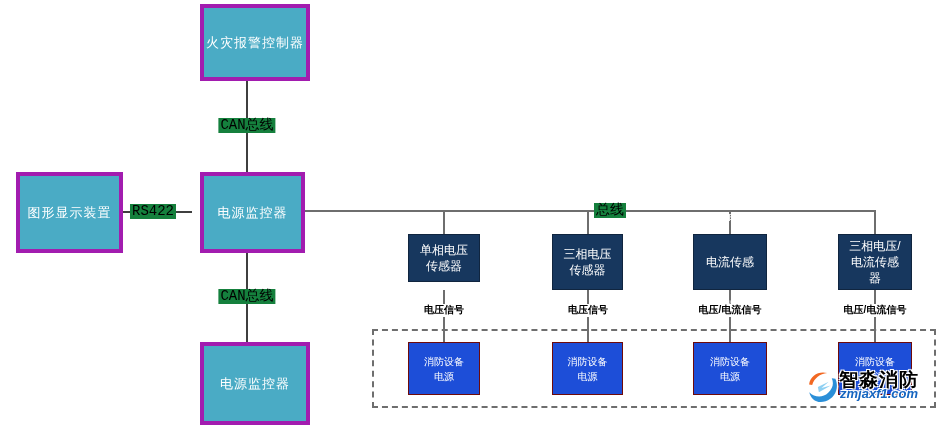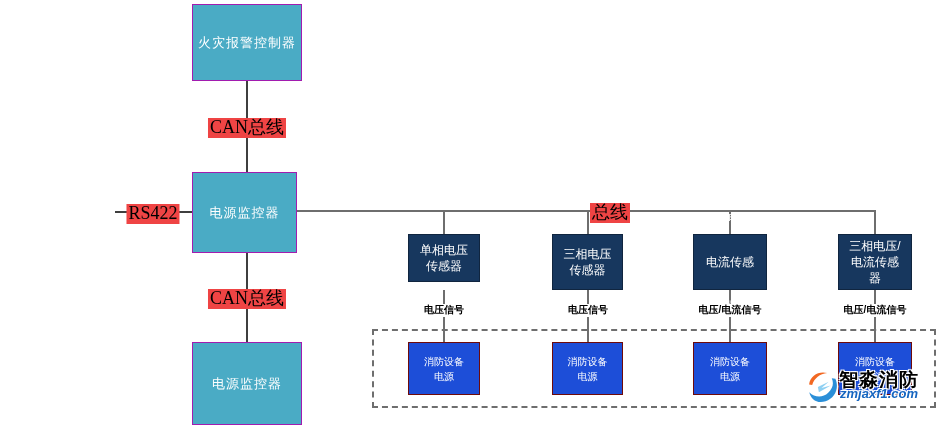--- a/index.html
+++ b/index.html
@@ -5,28 +5,28 @@
   html,body { margin:0; padding:0; background:#fff; }
   .canvas {
     position:relative; width:942px; height:428px; background:#ffffff;
     font-family:"Liberation Sans", sans-serif; overflow:hidden;
   }
   .node {
     position:absolute; display:flex; flex-direction:column; align-items:center;
     justify-content:center; text-align:center; color:#ffffff; box-sizing:border-box;
     z-index:2;
   }
-  .teal { background:#4AABC5; border:1px solid #a21caf; font-size:13px; letter-spacing:1px; }
+  .teal { background:#4AABC5; border:4px solid #a21caf; font-size:13px; letter-spacing:1px;margin-left:8px; }
   .navy { background:#17375E; border:1px solid #10253F; font-size:12px; line-height:1.35; }
   .red  { background:#1d4ed8; border:1px solid #6E0A0A; font-size:10px; line-height:1.5; z-index:3; }
   .hline, .vline { position:absolute; background:#6E6E6E; z-index:1; }
   .thin  { background:#3F3F3F; }
   .lbl {
-    position:absolute; background:#ef4444; color:#000;
-    font-family:Liberation Serif, serif; font-size:18px; text-align:center;
+    position:absolute; background:#15803d; color:#000;
+    font-family:Liberation Mono, monospace; font-size:14px; text-align:center;
     line-height:1.1; padding:0 2px; z-index:5; white-space:nowrap;
     transform:translateX(-50%);
   }
   .sig {
     position:absolute; background:#ffffff; color:#000; font-size:10px; font-weight:bold;
     text-align:center; z-index:5; line-height:1.25; white-space:nowrap;
     transform:translateX(-50%);
   }
   .dashed { position:absolute; border:2px dashed #6E6E6E; z-index:1; box-sizing:border-box; }
   .wm-logo { position:absolute; left:806px; top:370px; width:33px; height:33px; z-index:10; }
@@ -58,20 +58,23 @@
   <div class="vline" style="left:874px;top:211px;width:2px;height:23px;"></div>
   <div class="vline" style="left:443px;top:290px;width:2px;height:52px;"></div>
   <div class="vline" style="left:587px;top:290px;width:2px;height:52px;"></div>
   <div class="vline" style="left:729px;top:290px;width:2px;height:52px;"></div>
   <div class="vline" style="left:874px;top:290px;width:2px;height:52px;"></div>
 
   <div class="dashed" style="left:372px;top:329px;width:564px;height:79px;"></div>
 
   <div class="node teal" style="left:192px;top:4px;width:110px;height:77px;">
     <span>火灾报警控制器</span>
+  </div>
+  <div class="node teal" style="left:8px;top:172px;width:107px;height:81px;">
+    <span>图形显示装置</span>
   </div>
   <div class="node teal" style="left:192px;top:172px;width:105px;height:81px;">
     <span>电源监控器</span>
   </div>
   <div class="node teal" style="left:192px;top:342px;width:110px;height:83px;">
     <span>电源监控器</span>
   </div>
 
   <div class="lbl" style="left:247px;top:118px;">CAN总线</div>
   <div class="lbl" style="left:153px;top:204px;">RS422</div>

